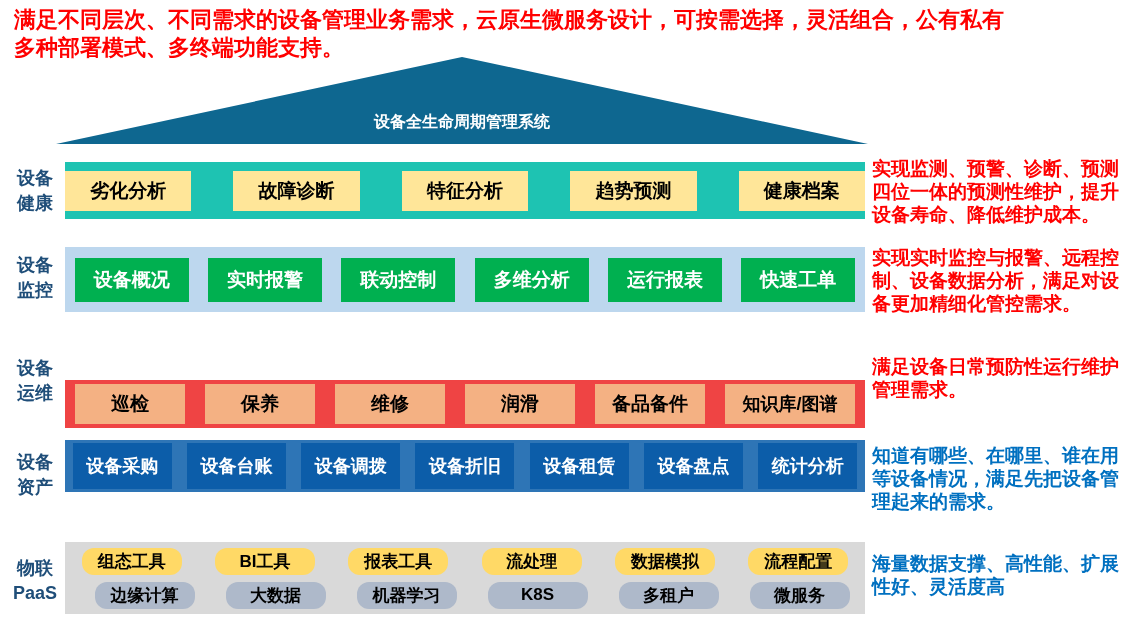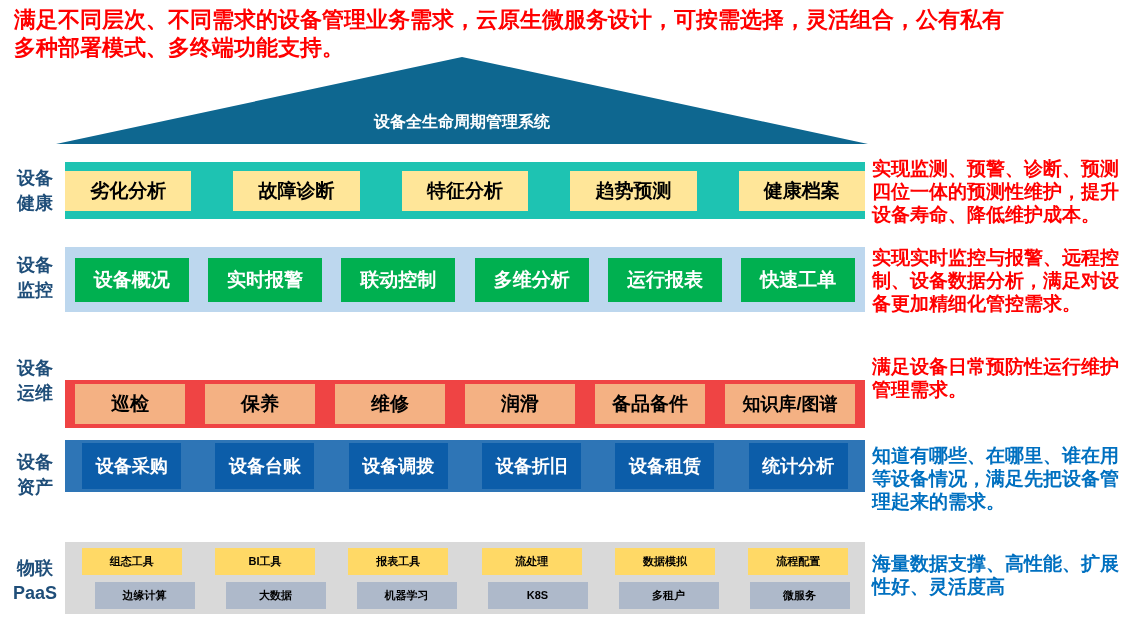--- a/index.html
+++ b/index.html
@@ -32,21 +32,21 @@
   .bar-3 { top:350px; height:48px; background:#ef4444;margin-top:30px; }
   .bar-3 .box { width:110px; height:40px; background:#F4B183; color:#000000; font-size:19px; }
   .bar-3 .box:last-child { width:130px; font-size:18px; }
 
   .bar-4 { top:440px; height:52px; background:#2E75B6; }
   .bar-4 .box { width:99px; height:46px; background:#0C5DA9; color:#FFFFFF; font-size:18px; }
 
   .bar-5 { top:542px; height:72px; background:#D9D9D9; flex-direction:column; justify-content:center; align-items:stretch; gap:7px; }
   .paas-row { display:flex; justify-content:space-around; }
   .paas-bottom { padding-left:14px; }
-  .paas-row .box { width:100px; height:27px; font-size:11px; color:#000000; }
+  .paas-row .box { width:100px; height:27px; font-size:17px; color:#000000;border-radius:12px; }
   .paas-top .box { background:#FFD966; }
   .paas-bottom .box { background:#AEB9CA; }
 
   
   .desc { position:absolute; left:872px; width:254px; font-weight:bold; font-size:19px; line-height:23px; }
   .red { color:#FF0000; }
   .blue { color:#0070C0; }
   .desc-1 { top:157px; } .desc-2 { top:246px; } .desc-3 { top:355px; } .desc-4 { top:444px; } .desc-5 { top:552px; }
 </style>
 </head>
@@ -107,20 +107,21 @@
   <div class="row-label lbl-4">
     <div>设备</div>
     <div>资产</div>
   </div>
   <div class="bar bar-4">
     <div class="box">设备采购</div>
     <div class="box">设备台账</div>
     <div class="box">设备调拨</div>
     <div class="box">设备折旧</div>
     <div class="box">设备租赁</div>
+    <div class="box">设备盘点</div>
     <div class="box">统计分析</div>
   </div>
   <div class="desc blue desc-4">知道有哪些、在哪里、谁在用等设备情况，满足先把设备管理起来的需求。</div>
 
   <div class="row-label lbl-5">
     <div>物联</div>
     <div>PaaS</div>
   </div>
   <div class="bar bar-5">
     <div class="paas-row paas-top">

